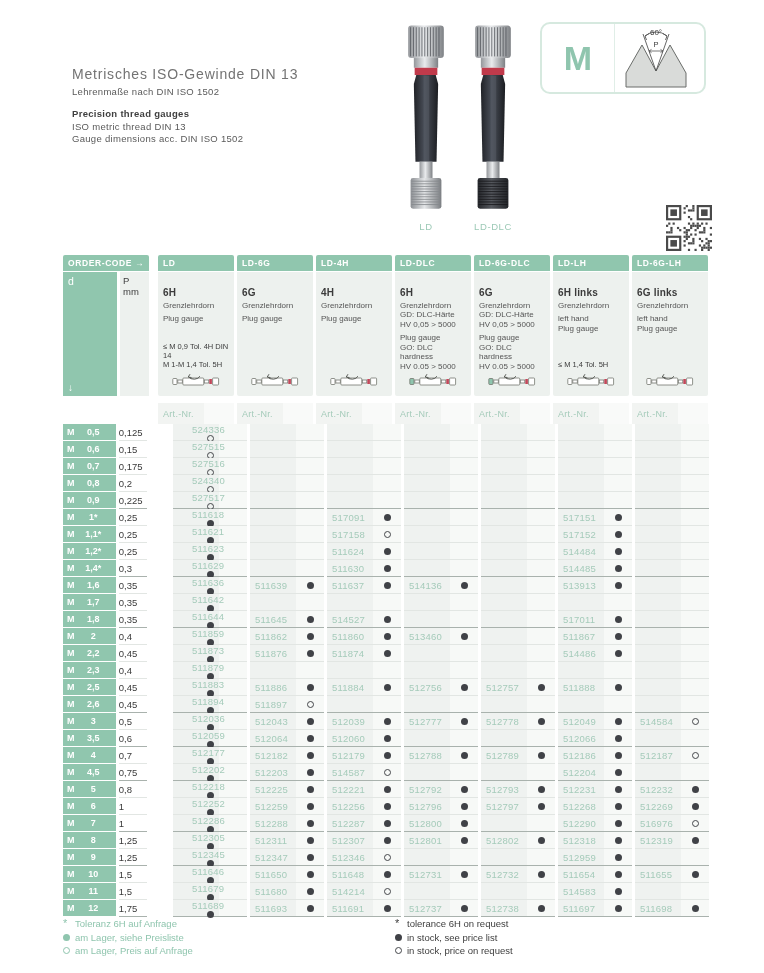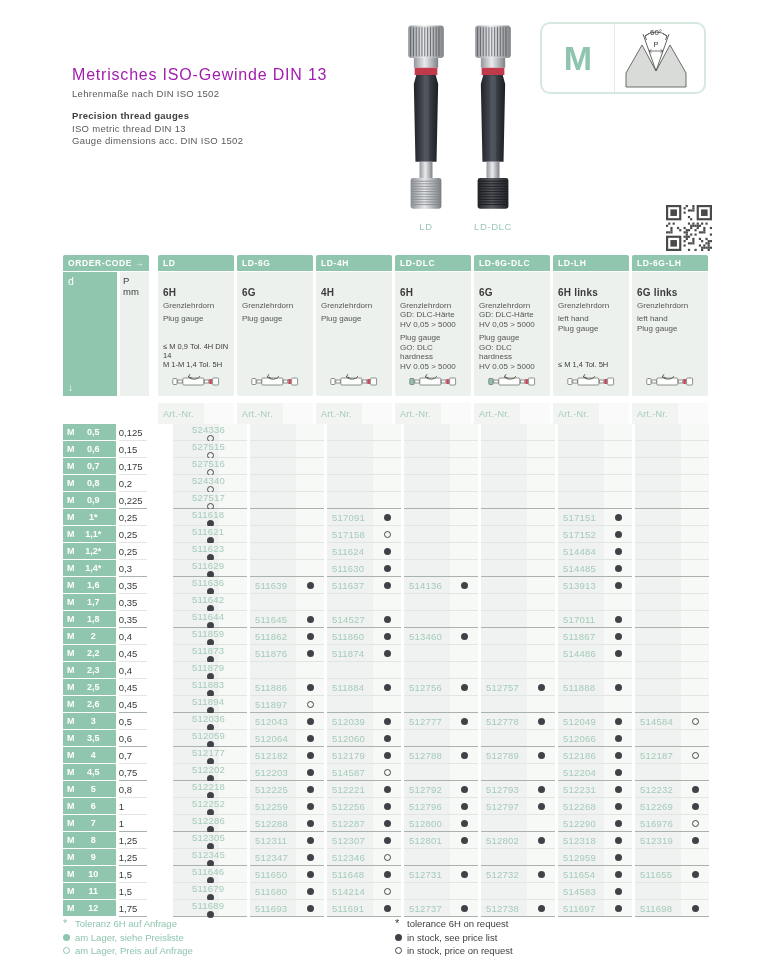--- a/index.html
+++ b/index.html
@@ -1,21 +1,21 @@
 <!DOCTYPE html>
 <html><head>
 <meta charset="utf-8">
 <style>
   html,body{margin:0;padding:0;background:#fff;}
   .page{position:relative;width:764px;height:973px;background:#fff;overflow:hidden;
         font-family:"Liberation Sans",sans-serif;color:#3b3b3b;}
   
   .titles{position:absolute;left:72px;top:62px;}
   .t-de{font-size:15px;font-weight:bold;color:#474747;letter-spacing:.4px;}
-  .t-sub{font-size:16px;color:#a21caf;letter-spacing:.8px;margin-top:4px;}
+  .t-sub{font-size:14px;color:#737373;letter-spacing:.8px;margin-top:4px;}
   .t-line{font-size:9.5px;color:#5a5a5a;margin-top:4px;letter-spacing:.3px;}
   .t-en{margin-top:11px;font-size:9.5px;color:#5a5a5a;line-height:12.5px;letter-spacing:.3px;}
   .t-en .b{font-weight:bold;color:#3f3f3f;}
   
   .figs{position:absolute;left:399px;top:24px;display:flex;gap:13px;}
   .figs figure{margin:0;width:54px;display:flex;flex-direction:column;align-items:center;}
   .figs figcaption{margin-top:5px;font-size:9.5px;color:#9cc9b6;letter-spacing:.6px;}
   
   .pbox{position:absolute;left:540px;top:22px;width:166px;height:72px;border:2px solid #d6e9df;
         border-radius:10px;background:#fff;display:flex;box-sizing:border-box;}

